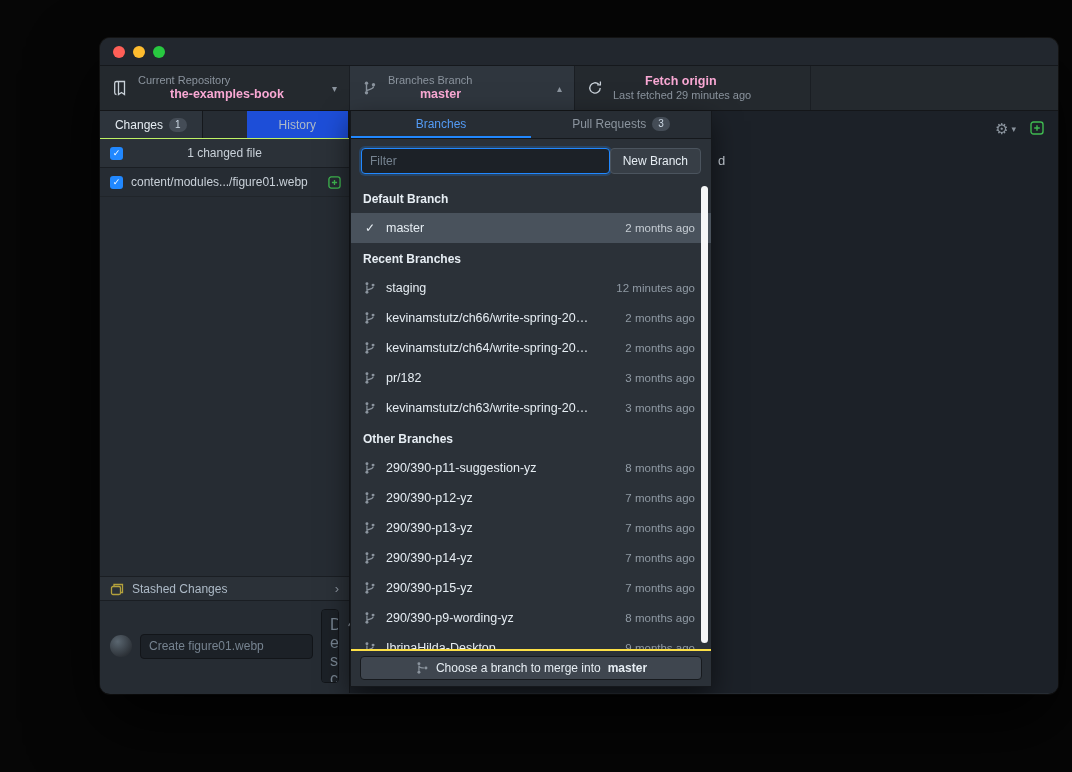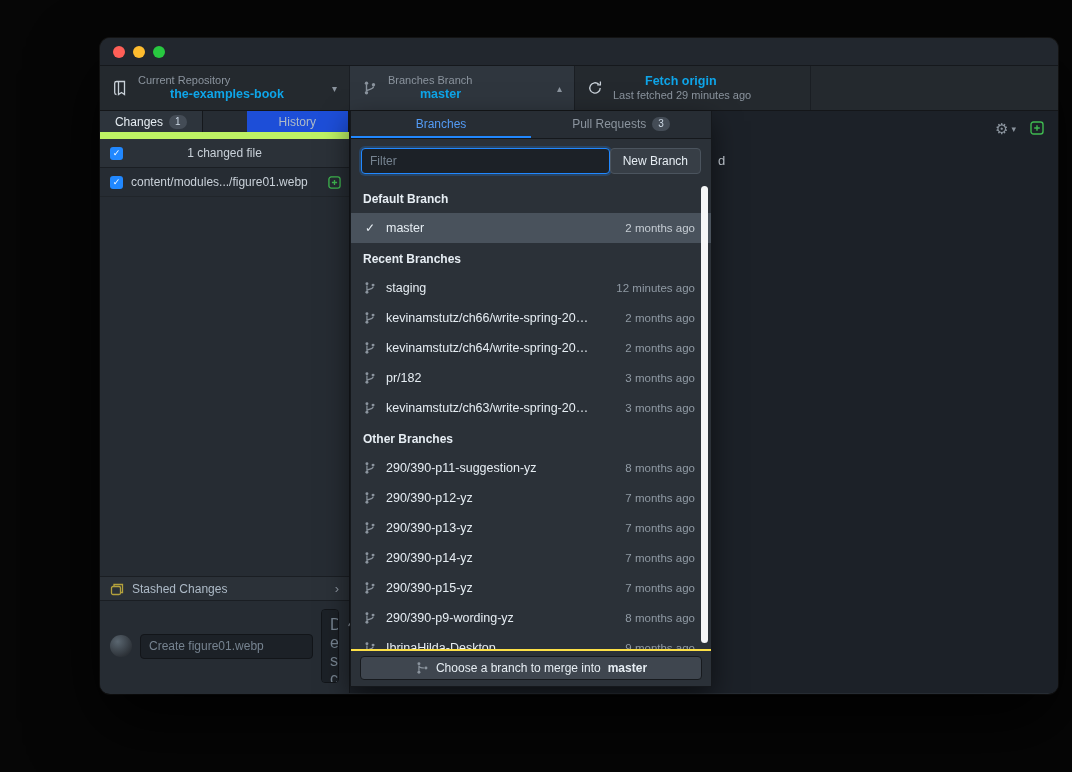--- a/index.html
+++ b/index.html
@@ -19,33 +19,33 @@
   
   .toolbar { height:45px; background:#24292e; border-bottom:1px solid #141619;
     display:flex; align-items:stretch; }
   .tb-section { display:flex; align-items:center; gap:10px; padding:0 12px;
     border-right:1px solid #1a1e23; cursor:default; }
   .tb-section.repo { width:250px; }
   .tb-section.branch { width:225px; background:#2f363e; }
   .tb-section.fetch { width:236px; }
   .tb-text { flex:1; min-width:0; }
   .tb-label { font-size:11px; color:#8b949e; line-height:13px; }
-  .tb-value { font-size:12.5px; color:#0ea5e9; font-weight:bold; line-height:15px;
+  .tb-value { font-size:12.5px; color:#f9a8d4; font-weight:bold; line-height:15px;
     white-space:nowrap; overflow:hidden;padding-left:32px; }
   .tb-chevron { color:#8b949e; font-size:10px; }
   .ic { flex:none; }
   .ic-stroke { stroke:#c9d1d9; fill:none; stroke-width:1.3; }
 
   
   .content { position:relative; height:582px; display:flex; }
 
   
   .sidebar { width:250px; background:#262c33; display:flex; flex-direction:column;
     border-right:1px solid #15181c; }
-  .side-tabs { display:flex; height:28px; flex:none; border-bottom:7px solid #bef264;gap:44px; }
+  .side-tabs { display:flex; height:28px; flex:none; border-bottom:1px solid #bef264;gap:44px; }
   .side-tab { flex:1; display:flex; align-items:center; justify-content:center; gap:6px;
     font-size:12px; color:#adbac7; background:#1d4ed8; border-right:1px solid #15181c; cursor:pointer; }
   .side-tab.active { background:#2d343c; color:#e6edf3; }
   .badge { background:#444c56; color:#cdd9e5; font-size:10px; line-height:14px;
     padding:0 6px; border-radius:8px; }
   .files-header { height:29px; flex:none; background:#2b3138; border-bottom:1px solid #1a1e23;
     position:relative; display:flex; align-items:center; justify-content:center;
     font-size:12px; color:#c9d1d9; }
   .checkbox { width:13px; height:13px; border-radius:3px; background:#2188ff; color:#fff;
     font-size:9px; line-height:13px; text-align:center; display:inline-block; flex:none; }

